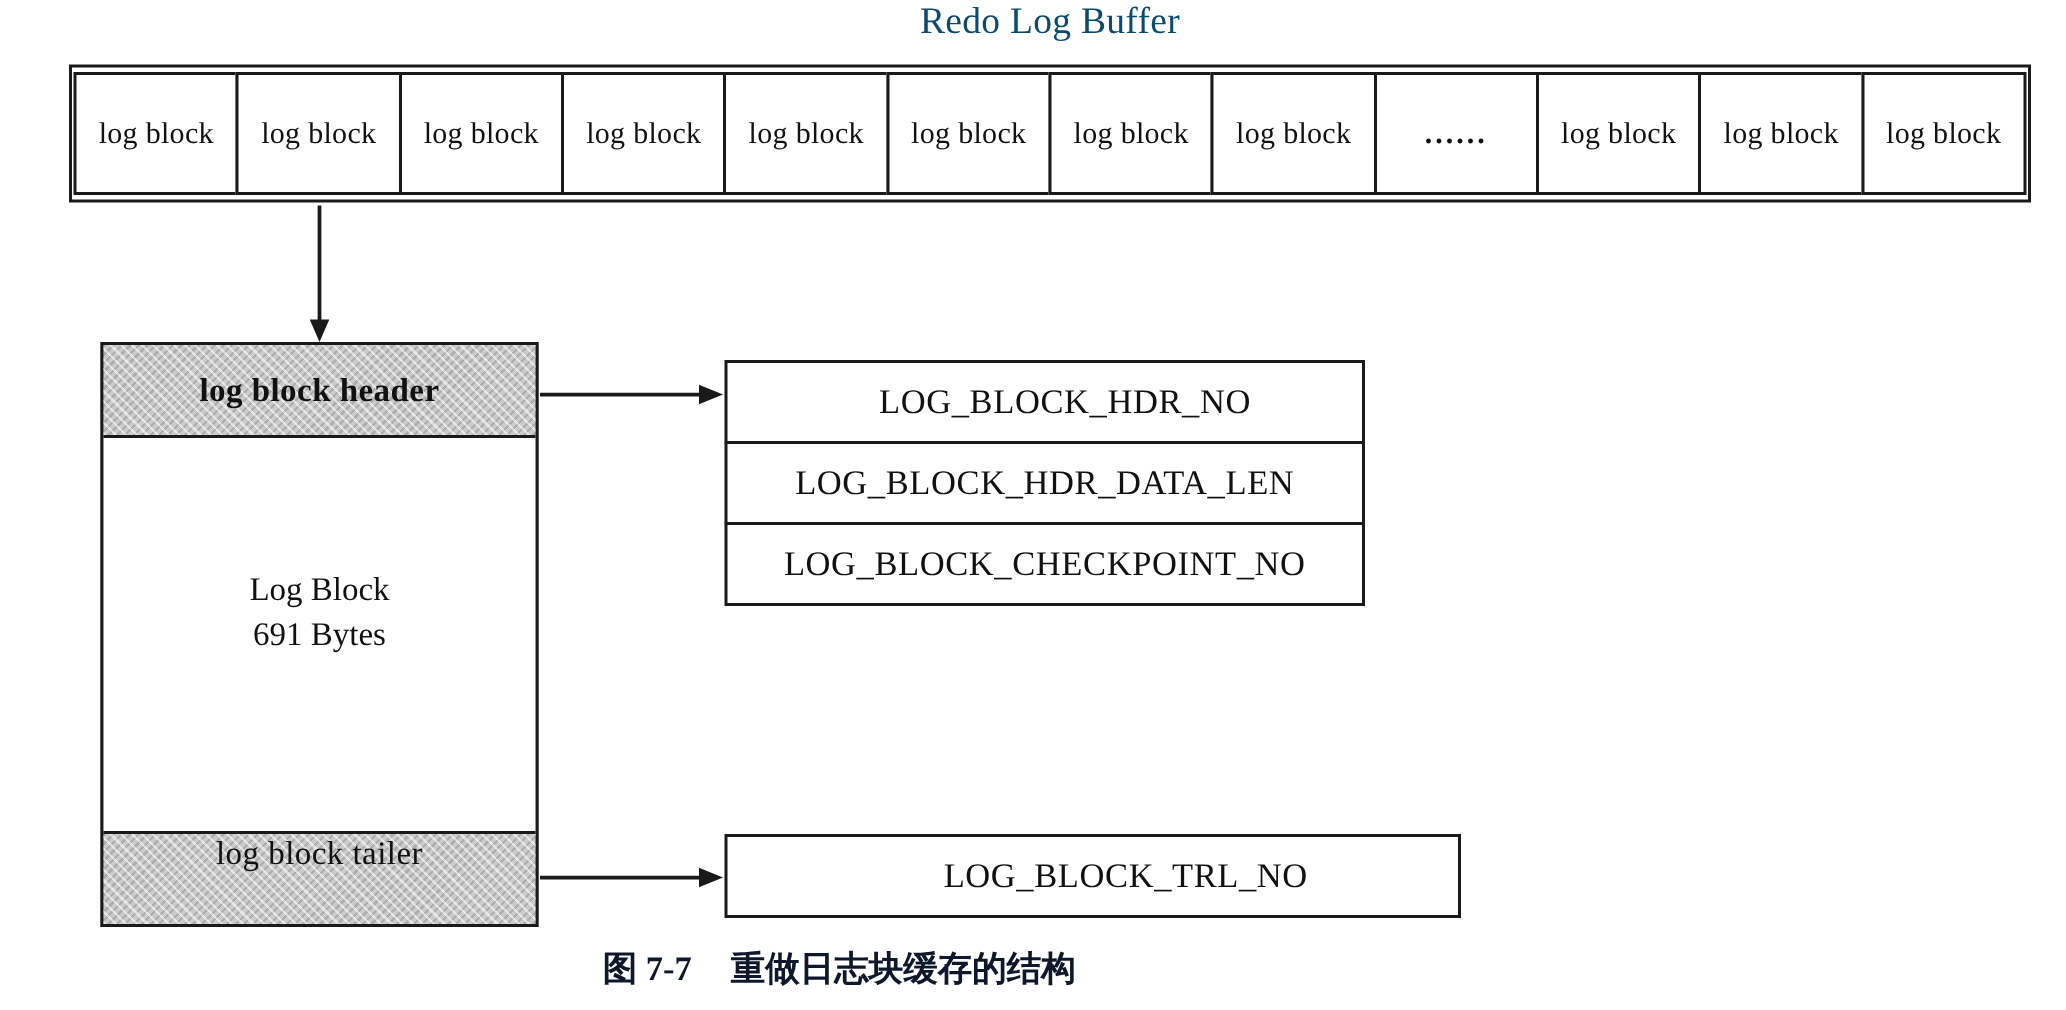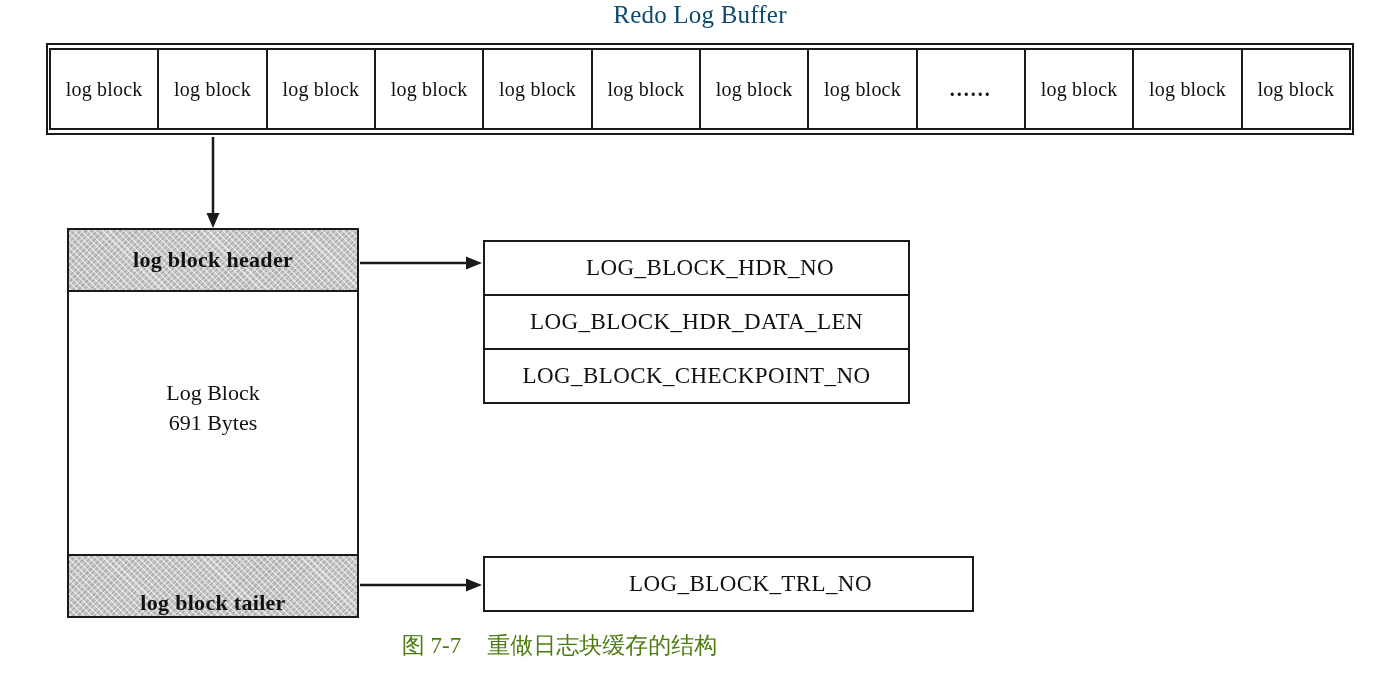--- a/index.html
+++ b/index.html
@@ -70,22 +70,22 @@
     flex: 1 1 auto;
     display: flex; flex-direction: column;
     align-items: center; justify-content: center;
     padding-bottom: 30px;
     font-size: 22px; line-height: 30px; text-align: center;
     background: #ffffff;
   }
   .lb-tailer {
     height: 62px; flex: 0 0 auto;
     border-top: 2px solid #1a1a1a;
-    display: flex; align-items: flex-end; justify-content: center;
-    font-weight: bold; font-size: 22px; letter-spacing: 0.3px;
+    display: flex; align-items: flex-start; justify-content: center;
+    font-weight: normal; font-size: 22px; letter-spacing: 0.3px;
   }
 
   
   .fields-box { position: absolute; left: 483px; top: 240px; width: 427px; }
   .field-row {
     height: 56px;
     border: 2px solid #1a1a1a;
     margin-top: -2px;
     display: flex; align-items: center; justify-content: center;
     font-size: 23px; letter-spacing: 0.4px;
@@ -99,22 +99,22 @@
     display: flex; align-items: center; justify-content: center;
     font-size: 23px; letter-spacing: 0.4px;
     background: #ffffff;
     padding-left: 44px;
   }
 
   
   .figure-caption {
     position: absolute; top: 630px; left: 0; width: 1119px;
     text-align: center;
-    font-weight: normal; font-size: 23px; line-height: 32px;
-    color: #4d7c0f;
+    font-weight: bold; font-size: 23px; line-height: 32px;
+    color: #0f172a;
   }
   .figure-caption .fig-num { margin-right: 26px; }
 
   .stroke { stroke: #1a1a1a; stroke-width: 2.5; }
   .fill   { fill: #1a1a1a; }
 </style>
 </head>
 <body>
 
 <div class="canvas">

